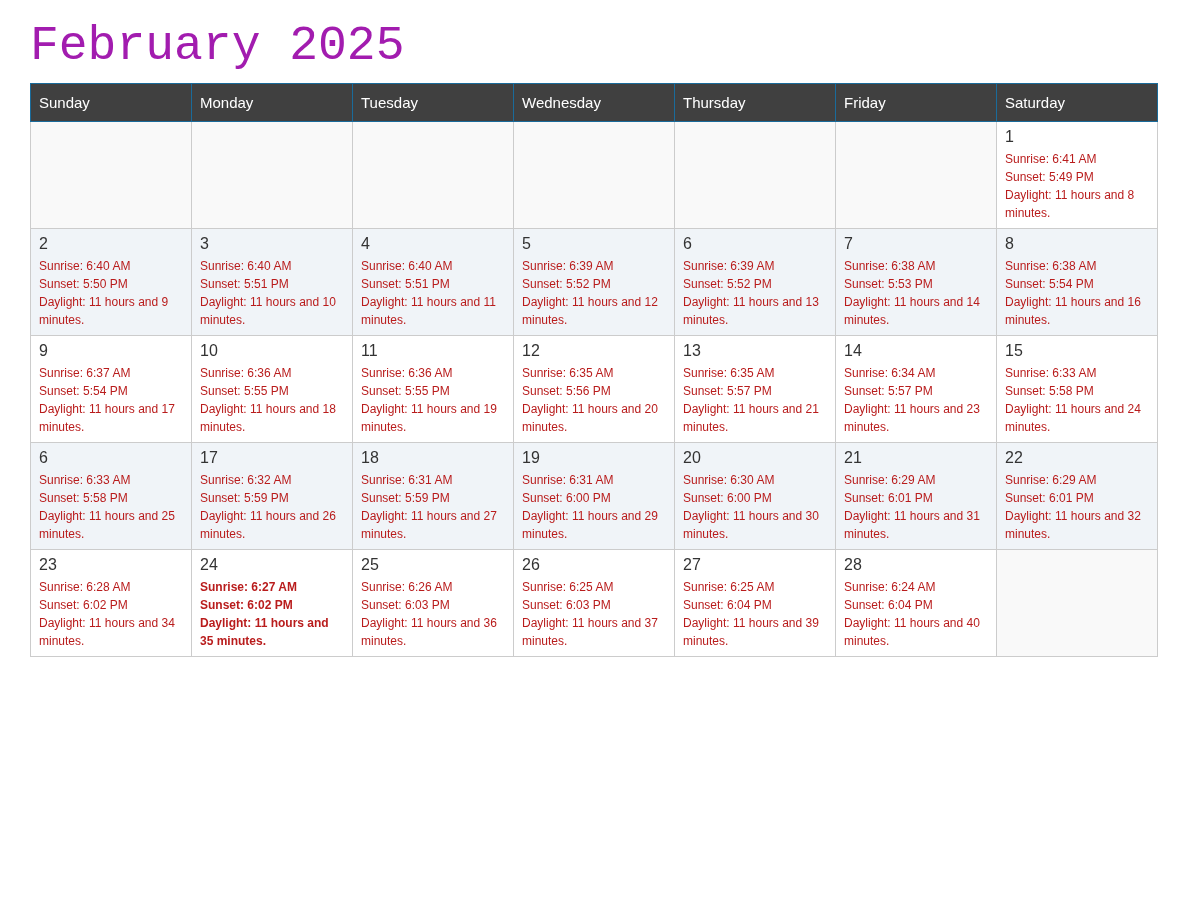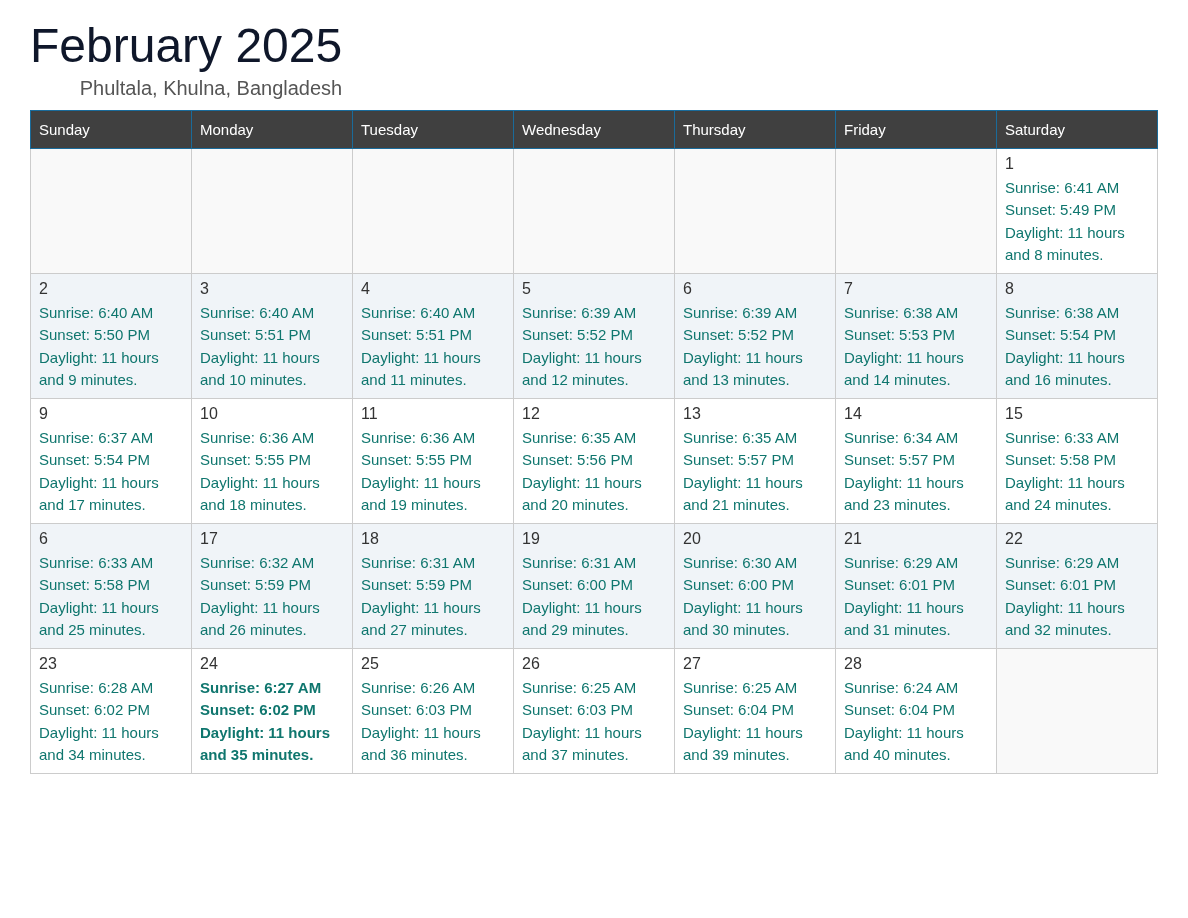--- a/index.html
+++ b/index.html
@@ -38,22 +38,23 @@
       display: flex;
       align-items: center;
       margin-left: 2px;
     }
     .title-section {
       text-align: right;
     }
     .month-title {
       font-size: 48px;
       font-weight: normal;
-      color: #0f172a;
+      color: #a21caf;
       line-height: 1.1;
+      font-family: Liberation Mono, monospace;
     }
     .location-subtitle {
       font-size: 20px;
       color: #555;
       margin-top: 4px;
     }
     .calendar-table {
       width: 100%;
       border-collapse: collapse;
       margin-top: 10px;
@@ -84,38 +85,37 @@
       background: #fff;
     }
     .day-number {
       font-size: 16px;
       font-weight: normal;
       color: #333;
       display: block;
       margin-bottom: 4px;
     }
     .day-info {
-      font-size: 15px;
-      color: #0f766e;
+      font-size: 12px;
+      color: #b91c1c;
       line-height: 1.5;
     }
     .empty-cell {
       background: #f9f9f9 !important;
     }
     
     .row-even td { background: #eef2f6; }
     .row-odd td { background: #ffffff; }
   </style>
 </head>
 <body>
 
 <div class="header">
   <div class="title-section">
     <div class="month-title">February 2025</div>
-    <div class="location-subtitle">Phultala, Khulna, Bangladesh</div>
   </div>
 </div>
 
 <table class="calendar-table">
   <thead>
     <tr>
     <th>Sunday</th>
         <th>Monday</th>
         <th>Tuesday</th>
         <th>Wednesday</th>

